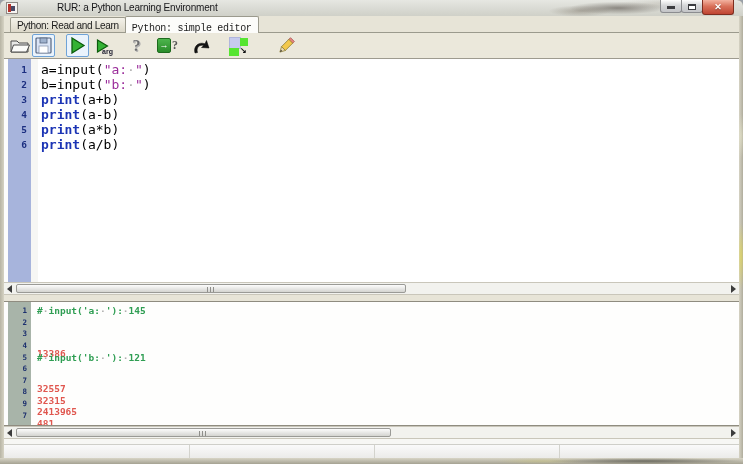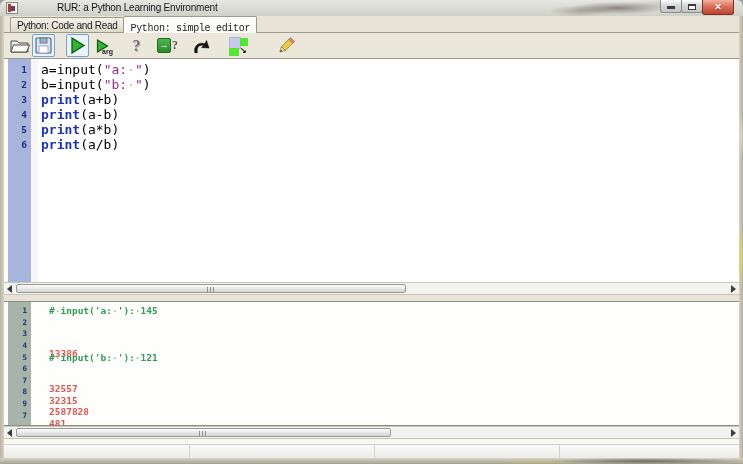--- a/index.html
+++ b/index.html
@@ -79,21 +79,21 @@
     background:repeating-linear-gradient(90deg,#8f8f8b 0 1px,transparent 1px 3px);}
   
   .sash{position:absolute;left:0;right:0;top:279px;height:6px;background:#e7e4d7;}
   
   .output-panel{position:absolute;left:0;right:0;top:285px;height:138px;display:flex;flex-direction:column;}
   .output-body{height:125px;background:#fefefd;border:1px solid #8f8c80;border-left:none;border-right:none;display:flex;overflow:hidden;position:relative;box-sizing:border-box;}
   .out-gutter-bg{position:absolute;left:4px;top:0;bottom:0;width:23px;background:#a8b4a9;}
   .out-lines{position:relative;z-index:1;flex:1;padding-top:3px;}
   .out-line{display:flex;height:11.6px;align-items:center;}
   .out-line .ln{width:23px;text-align:right;padding-right:4px;box-sizing:border-box;font:bold 7.5px "DejaVu Sans Mono",monospace;color:#1c2f6e;}
-  .out-line .out-text{padding-left:18px;font:bold 9.5px "DejaVu Sans Mono",monospace;white-space:pre;}
+  .out-line .out-text{padding-left:6px;font:bold 9.5px "DejaVu Sans Mono",monospace;white-space:pre;}
   .out-comment{color:#2f9e53;} .out-result{color:#e0574f;margin-top:40px;}
   
   .panel-gap{position:absolute;left:0;right:0;top:423px;height:5px;background:#f7f7f4;}
   .statusbar{position:absolute;left:0;right:0;top:428px;height:14px;background:linear-gradient(#fafafa,#ebebe9);border-top:1px solid #cfcfc9;display:flex;box-sizing:border-box;}
   .sb-pane{height:100%;box-sizing:border-box;border-right:1px solid #d3d3cd;font-size:9px;color:#333;padding:2px 4px;}
   .sb-pane:nth-child(1){width:186px;} .sb-pane:nth-child(2){width:185px;} .sb-pane:nth-child(3){width:185px;}
   .sb-pane:nth-child(4){flex:1;border-right:none;position:relative;}
   
   svg{display:block;}
 </style>
@@ -121,21 +121,21 @@
     </span>
   </div>
 
   <div class="frame-left"></div>
   <div class="frame-right"></div>
   <div class="frame-bottom"></div>
 
   <div class="client">
 
     <div class="tabbar">
-      <div class="tab">Python: Code and Read</div>
+      <div class="tab">Python: Read and Learn</div>
       <div class="tab active">Python: simple editor</div>
     </div>
 
     <div class="toolbar">
       <div class="tb-btn tb-open">
         <span>
           <svg width="21" height="17" viewBox="0 0 21 17">
             <path d="M2 4 L8 4 L10 6 L19 6 L19 15 L2 15 Z" fill="#e8e8e6" stroke="#4c4c4c" stroke-width="1"></path>
             <path d="M4.5 8 L20.5 8 L17.5 15 L2 15 Z" fill="#fbfbf9" stroke="#4c4c4c" stroke-width="1"></path>
           </svg>
@@ -268,21 +268,21 @@
             <div class="out-line">
               <div class="ln">6</div>
               <div class="out-text out-result"><span>32557</span></div>
             </div>
             <div class="out-line">
               <div class="ln">7</div>
               <div class="out-text out-result"><span>32315</span></div>
             </div>
             <div class="out-line">
               <div class="ln">8</div>
-              <div class="out-text out-result"><span>2587828</span></div>
+              <div class="out-text out-result"><span>2413965</span></div>
             </div>
             <div class="out-line">
               <div class="ln">9</div>
               <div class="out-text out-result"><span>481</span></div>
             </div>
             <div class="out-line">
               <div class="ln">7</div>
               <div class="out-text out-result"><span></span></div>
             </div>
           </div>

